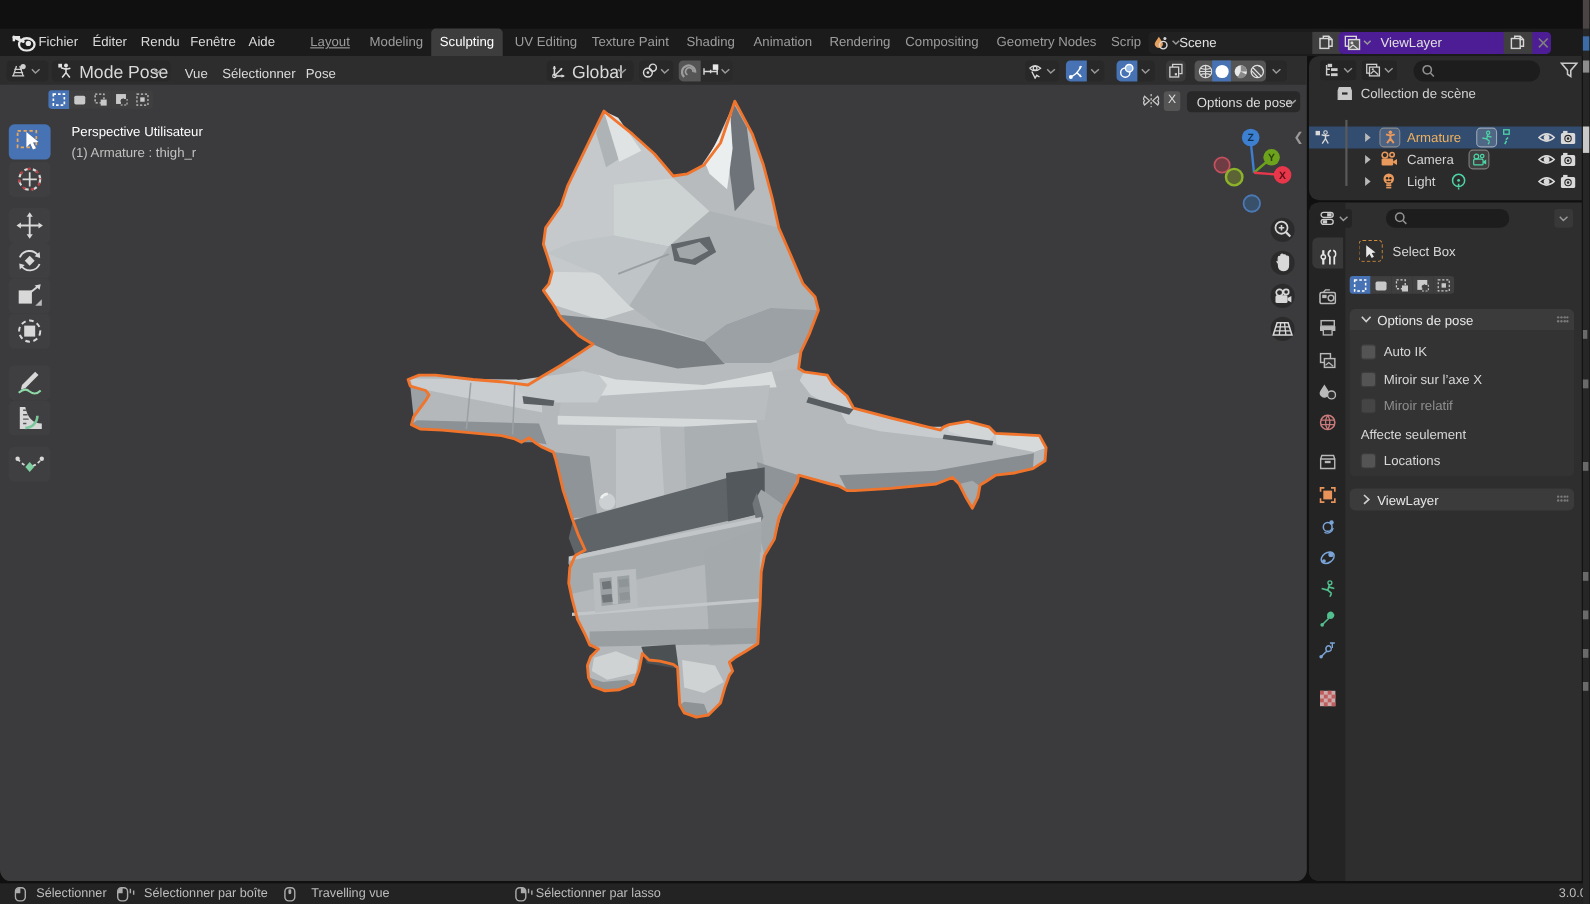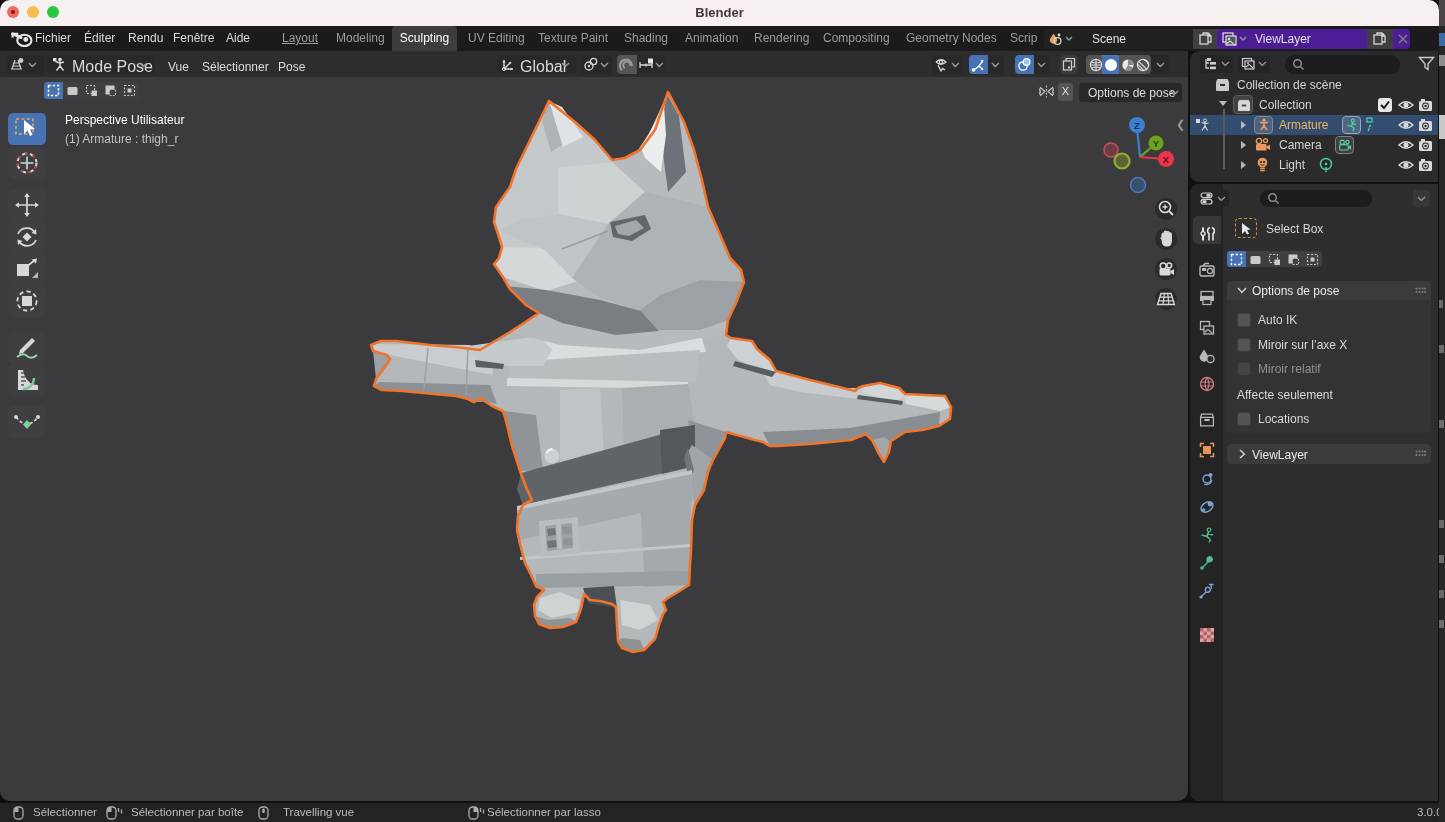--- a/index.html
+++ b/index.html
@@ -45,28 +45,20 @@
     </g>
     <g id="ocam">
       <rect x="1" y="3" width="13" height="10" rx="1.5" fill="#d9d9d9"></rect>
       <circle cx="7.5" cy="8" r="3.4" fill="#2b2b2b"></circle>
       <circle cx="7.5" cy="8" r="1.8" fill="none" stroke="#d9d9d9" stroke-width="1.2"></circle>
       <rect x="3" y="1" width="4" height="3" fill="#d9d9d9"></rect>
     </g>
   </defs>
 </svg>
 <div id="win">
-  <div id="titlebar">
-    <div class="tl" style="left:7px;  background:#ee6a5f;">
-        <div class="abs" style="left:4px;top:4px;width:4px;height:4px;border-radius:50%;background:#8c1411;"></div>
-      </div>
-    <div class="tl" style="left:27px; background:#f5be4f;"></div>
-    <div class="tl" style="left:47px; background:#27c83f;"></div>
-    <div class="title">Blender</div>
-  </div>
   <div id="menubar">
     <svg class="abs" style="left:11px;top:5px;" width="22" height="16" viewBox="0 0 22 17">
       <ellipse cx="13.5" cy="10" rx="7.5" ry="6" fill="none" stroke="#e8e8e8" stroke-width="2.2"></ellipse>
       <circle cx="15" cy="9" r="2.6" fill="#e8e8e8"></circle>
       <path d="M1,3 L10,7" stroke="#e8e8e8" stroke-width="3" stroke-linecap="round"></path>
       <path d="M1,3 L7,3 M1,3 L1,7" stroke="#e8e8e8" stroke-width="2.4"></path>
     </svg>
     <span class="menu" style="left:35px;">Fichier</span>
     <span class="menu" style="left:84px;">Éditer</span>
     <span class="menu" style="left:128px;">Rendu</span>
@@ -86,21 +78,21 @@
 
     <div class="abs" style="left:1044px;top:3px;width:193px;height:20px;background:#212121;border-radius:4px;">
       <svg class="abs" style="left:4px;top:3px;" width="15" height="14" viewBox="0 0 15 14">
         <path d="M5.5,1.5 L8.5,6 A3.6,3.6 0 1 1 2.5,6 Z" fill="#e8a15c"></path>
         <circle cx="9.5" cy="9" r="3.4" fill="none" stroke="#d8d8d8" stroke-width="1.3"></circle>
         <circle cx="11" cy="3" r="1.4" fill="#d8d8d8"></circle>
       </svg>
       <svg class="abs" style="left:21px;top:7px;" width="8" height="6">
           <path d="M1,1 L4,4 L7,1" stroke="#9a9a9a" stroke-width="1.4" fill="none"></path>
         </svg>
-      <span class="abs" style="left:48px;top:3px;font-size:12px;color:#e2e2e2;text-align:right;">Scene</span>
+      <span class="abs" style="left:28px;top:3px;font-size:12px;color:#e2e2e2;text-align:right;">Scene</span>
       <div class="abs" style="left:149px;top:0;width:26px;height:20px;background:#3f3f3f;border-radius:0;">
         <svg class="abs" style="left:5px;top:2px;" width="16" height="16" viewBox="0 0 16 16">
           <rect x="2" y="4" width="8" height="9" fill="none" stroke="#d5d5d5" stroke-width="1.3"></rect>
           <path d="M5,4 V2 H10 L13,5 V11 H10 M10,2 V5 H13" fill="none" stroke="#d5d5d5" stroke-width="1.3"></path>
         </svg>
       </div>
       <svg class="abs" style="left:180px;top:5px;" width="11" height="11">
           <path d="M1,1 L9,9 M9,1 L1,9" stroke="#7e7e7e" stroke-width="1.5"></path>
         </svg>
     </div>
@@ -538,41 +530,20 @@
       </svg>
 
     <div class="orow" style="top:64px;background:#334d71;"></div>
     <div class="orow" style="top:24px;">
       <svg class="abs" style="left:25px;top:3px;" width="15" height="14" viewBox="0 0 15 14">
           <path d="M1.5,4.5 L13.5,4.5 L13.5,12.5 L1.5,12.5 Z M1.5,4.5 L2.5,1.5 L12.5,1.5 L13.5,4.5" fill="#c9c9c9" stroke="#c9c9c9" stroke-width="1"></path>
           <rect x="5" y="6" width="5" height="2" fill="#2b2b2b"></rect>
         </svg>
       <span class="otext" style="left:47px;">Collection de scène</span>
     </div>
-    <div class="orow" style="top:44px;">
-      <div class="tri-d" style="left:29px;top:6px;"></div>
-      <div class="abs" style="left:43px;top:0px;width:20px;height:19px;background:#414141;border-radius:4px;border:1px solid #5c5c5c;">
-        <svg class="abs" style="left:2.5px;top:2.5px;" width="14" height="13" viewBox="0 0 15 14">
-            <path d="M1.5,4.5 L13.5,4.5 L13.5,12.5 L1.5,12.5 Z M1.5,4.5 L2.5,1.5 L12.5,1.5 L13.5,4.5" fill="#d9d9d9" stroke="#d9d9d9" stroke-width="1"></path>
-            <rect x="5" y="6" width="5" height="2" fill="#414141"></rect>
-          </svg>
-      </div>
-      <span class="otext" style="left:69px;">Collection</span>
-      <div class="abs" style="left:188px;top:2.5px;width:14px;height:14px;background:#e6e6e6;border-radius:3px;">
-        <svg class="abs" style="left:1px;top:2px;" width="12" height="11">
-            <path d="M2,5 L5,8 L10,1.5" stroke="#1b1b1b" stroke-width="2" fill="none"></path>
-          </svg>
-      </div>
-      <svg class="abs" style="left:208px;top:4px;" width="16" height="12" viewBox="0 0 16 12">
-          <use href="#oeye"></use>
-        </svg>
-      <svg class="abs" style="left:228px;top:3px;" width="15" height="14" viewBox="0 0 15 14">
-          <use href="#ocam"></use>
-        </svg>
-    </div>
     <div class="orow" style="top:64px;">
       <svg class="abs" style="left:5px;top:2px;" width="16" height="16" viewBox="0 0 16 16">
         <rect x="1" y="2" width="4" height="4" fill="#d9d9d9"></rect>
         <circle cx="10" cy="3.5" r="1.6" fill="none" stroke="#d9d9d9" stroke-width="1"></circle>
         <path d="M10,5 L10,9 M10,6.5 L6.5,5.5 M10,6.5 L13.5,6 M10,9 L7,13.5 M10,9 L12.5,13.5" stroke="#d9d9d9" stroke-width="1.2" fill="none"></path>
       </svg>
       <div class="tri-r" style="left:51px;top:6px;"></div>
       <div class="abs" style="left:64px;top:0.5px;width:19px;height:18px;background:rgba(255,255,255,0.12);border-radius:4px;border:1px solid #8a8a8a;">
         <svg class="abs" style="left:2px;top:1.5px;" width="14" height="14" viewBox="0 0 16 16">
           <circle cx="8" cy="2.6" r="1.9" fill="#e9995c"></circle>

